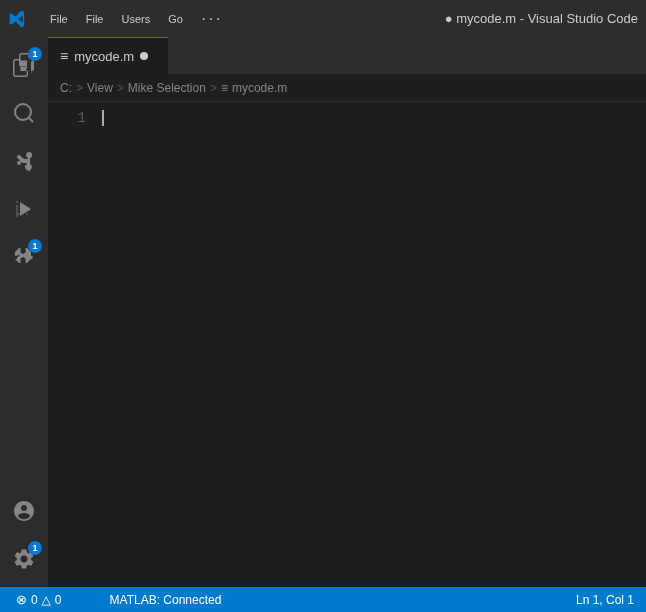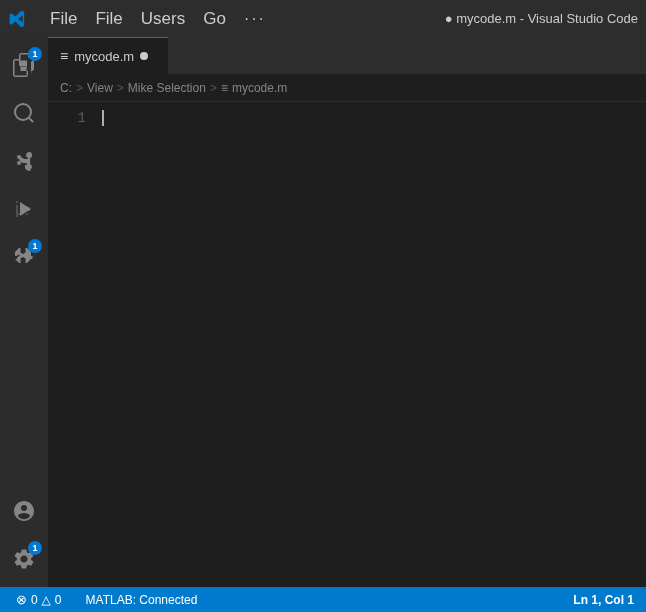--- a/index.html
+++ b/index.html
@@ -29,21 +29,21 @@
       height: 18px;
       flex-shrink: 0;
     }
     .title-menu {
       display: flex;
       gap: 2px;
       align-items: center;
     }
     .title-menu-item {
       padding: 4px 8px;
-      font-size: 17px;
+      font-size: 11px;
       color: #cccccc;
       cursor: pointer;
       border-radius: 3px;
     }
     .title-more {
       padding: 4px 8px;
       font-size: 16px;
       color: #cccccc;
       cursor: pointer;
       letter-spacing: 2px;
@@ -237,28 +237,28 @@
       gap: 4px;
       padding: 0 8px;
       height: 100%;
       background: #007acc;
     }
     .status-right {
       margin-left: auto;
       display: flex;
       align-items: flex-end;
       gap: 12px;
-      font-weight: bold;
     }
     .status-matlab {
       display: flex;
       align-items: center;
       gap: 4px;
       padding: 0 8px;
       cursor: pointer;
+      margin-left: 24px;
     }
     .status-item {
       padding: 0 4px;
       cursor: pointer;
     }
 
     .vscode-icon {
       width: 18px;
       height: 18px;
     }

